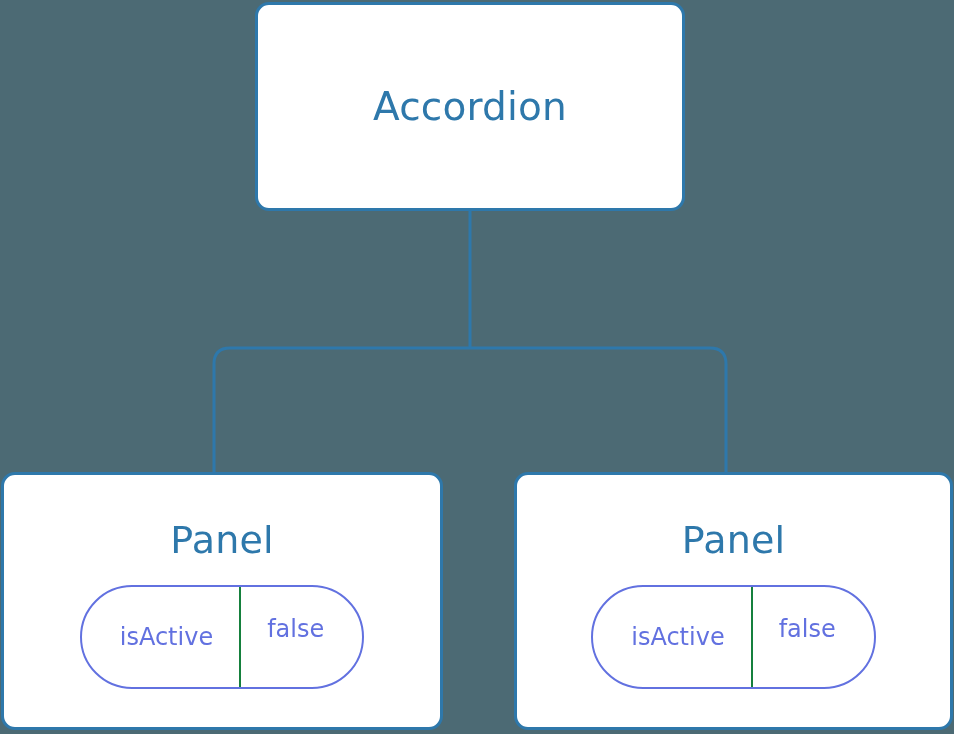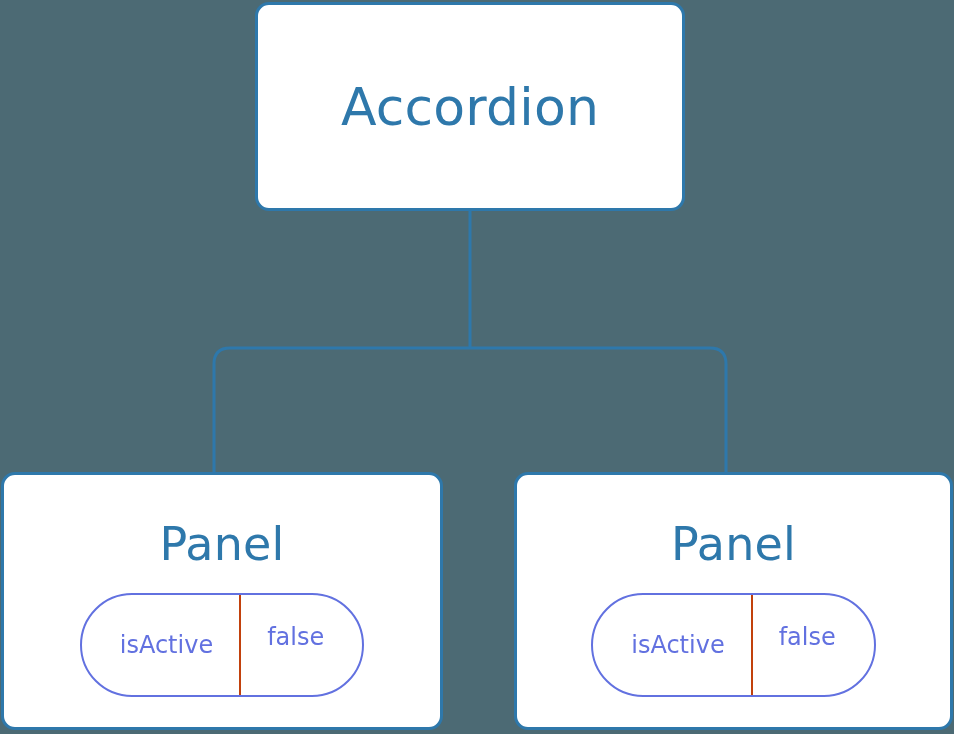--- a/index.html
+++ b/index.html
@@ -61,26 +61,26 @@
   }
 
   .node-title {
     color: #2e78ab;
     font-size: 37px;
     line-height: 1;
     letter-spacing: 0.2px;
     white-space: nowrap;
   }
   .node-root .node-title {
-    font-size: 52px;
+    font-size: 39px;
   }
   .node-child-left .node-title,
   .node-child-right .node-title {
     margin-top: 46px;
-    font-size: 46px;
+    font-size: 38px;
   }
 
   
   .pill {
     margin-top: 26px;
     box-sizing: border-box;
     display: flex;
     align-items: stretch;
     border: 2px solid #6271e0;
     border-radius: 999px;
@@ -94,21 +94,21 @@
     justify-content: center;
     color: #6271e0;
     font-size: 24px;
     white-space: nowrap;
   }
   .pill-key {
     padding: 0 26px 0 38px;
   }
   .pill-val {
     padding: 0 38px 17px 26px;
-    border-left: 2px solid #c2410c;
+    border-left: 2px solid #15803d;
   }
 </style>
 </head>
 <body>
 
 <div id="stage">
 
   <svg id="connectors" viewBox="0 0 954 734" width="954" height="734" xmlns="http://www.w3.org/2000/svg">
 
     <path d="M 470 210 L 470 348" fill="none" stroke="#2e78ab" stroke-width="3"></path>

